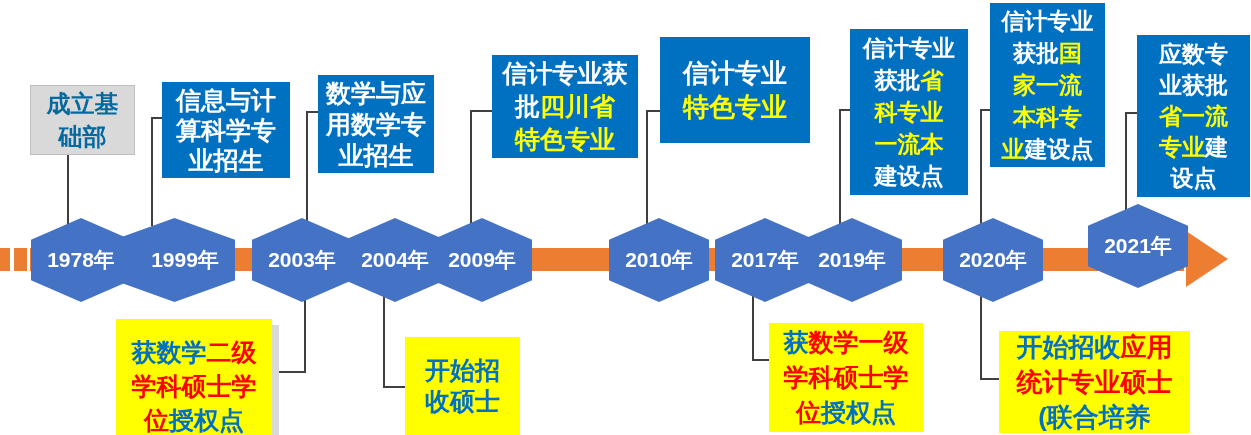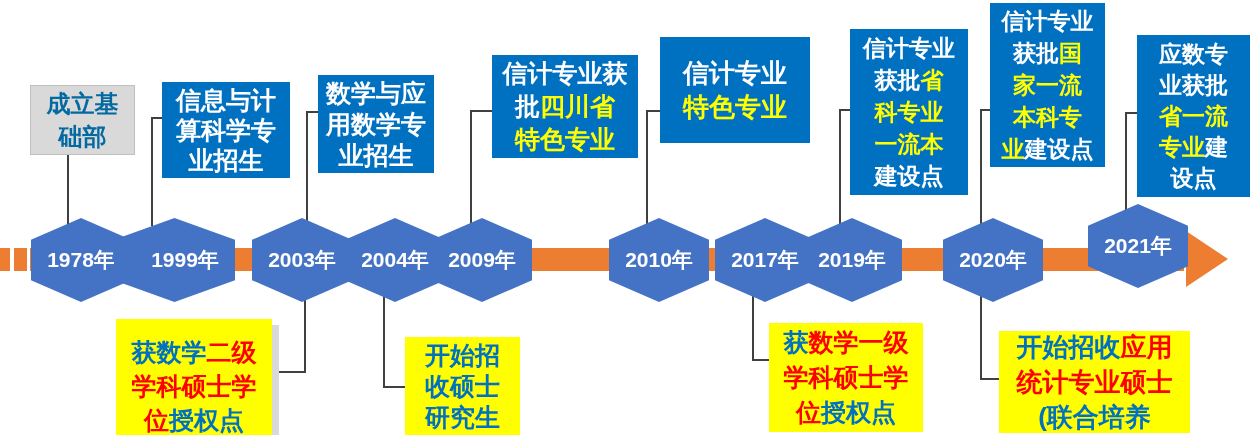--- a/index.html
+++ b/index.html
@@ -161,21 +161,20 @@
         <div class="bline"><span class="seg-w">设点</span></div>
       </div>
       <div class="box yellow shadowed" style="left: 116px; top: 319px; width: 156px; height: 133px; font-size: 25px; line-height: 34px;">
         <div class="bline"><span class="seg-b">获数学</span><span class="seg-r">二级</span></div>
         <div class="bline"><span class="seg-r">学科硕士学</span></div>
         <div class="bline"><span class="seg-r">位</span><span class="seg-b">授权点</span></div>
       </div>
       <div class="box yellow" style="left: 405px; top: 337px; width: 115px; height: 98px; font-size: 25px; line-height: 31px;">
         <div class="bline"><span class="seg-b">开始招</span></div>
         <div class="bline"><span class="seg-b">收硕士</span></div>
-        <div class="bline"><span class="seg-b">研究生</span></div>
       </div>
       <div class="box yellow" style="left: 769px; top: 323px; width: 154px; height: 109px; font-size: 25px; line-height: 35px;">
         <div class="bline"><span class="seg-b">获</span><span class="seg-r">数学一级</span></div>
         <div class="bline"><span class="seg-r">学科硕士学</span></div>
         <div class="bline"><span class="seg-r">位</span><span class="seg-b">授权点</span></div>
       </div>
       <div class="box yellow" style="left: 999px; top: 331px; width: 191px; height: 102px; font-size: 26px; line-height: 32px; justify-content: space-between;">
         <div class="bline"><span class="seg-b">开始招收</span><span class="seg-r">应用</span></div>
         <div class="bline"><span class="seg-r">统计专业硕士</span></div>
         <div class="bline"><span class="seg-b">(联合培养</span></div>

